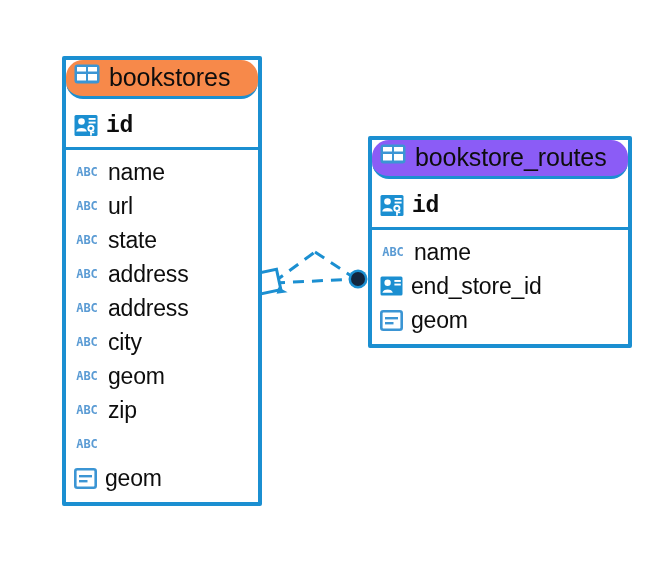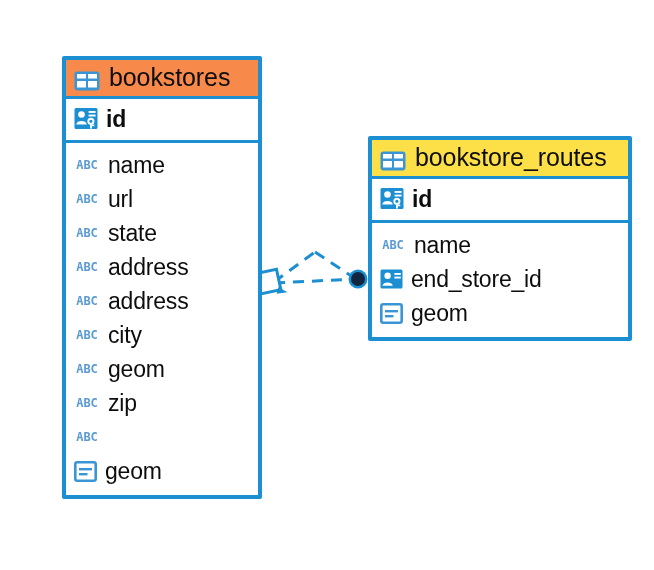--- a/index.html
+++ b/index.html
@@ -29,40 +29,42 @@
     position: absolute;
     box-sizing: border-box;
     background: #ffffff;
     border: 4px solid #1b8fd1;
     border-radius: 2px;
   }
 
   .entity-header {
     box-sizing: border-box;
     display: flex;
-    align-items: flex-end;
+    align-items: flex-start;
     gap: 9px;
     padding: 4px 4px 5px 8px;
     border-bottom: 3px solid #1b8fd1;
+    border-radius: 17px;
   }
   .entity-header.accent  { background: #f7894a; }
-  .entity-header.neutral { background: #fde047; }
+  .entity-header.neutral { background: #8b5cf6; }
 
   .entity-title {
     font-size: 25px;
     color: #0d0d0d;
     line-height: 1.08;
     letter-spacing: -0.1px;
     white-space: nowrap;
   }
 
   
   .key-block {
     border-bottom: 3px solid #1b8fd1;
-    padding: 3px 0 4px 0;
+    padding: 10px 0 4px 0;
+    font-family: Liberation Mono, monospace;
   }
   .field-block {
     padding: 5px 0 7px 0;
   }
 
   .field {
     display: flex;
     align-items: center;
     gap: 8px;
     padding: 1px 8px;

